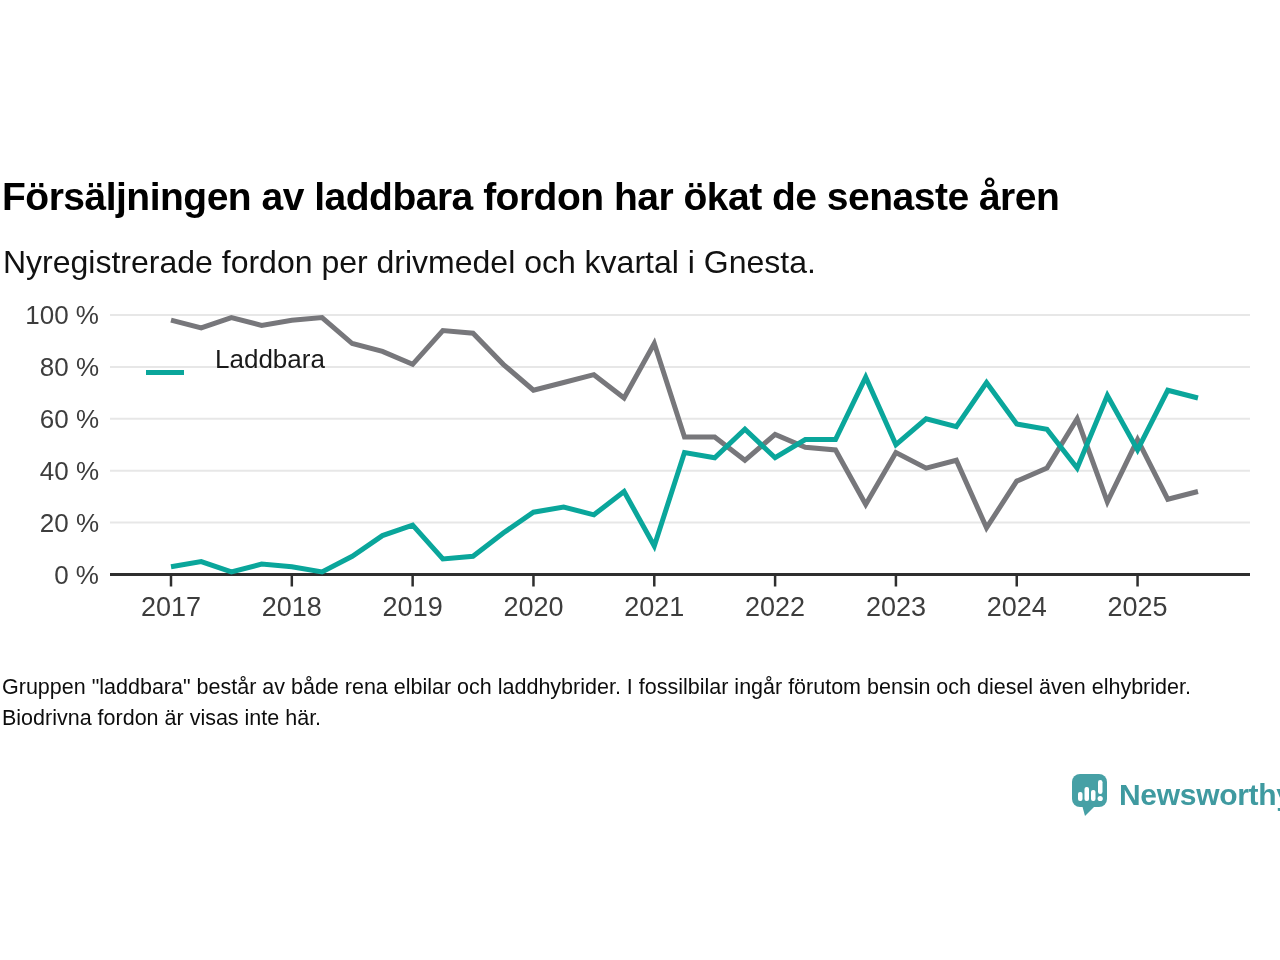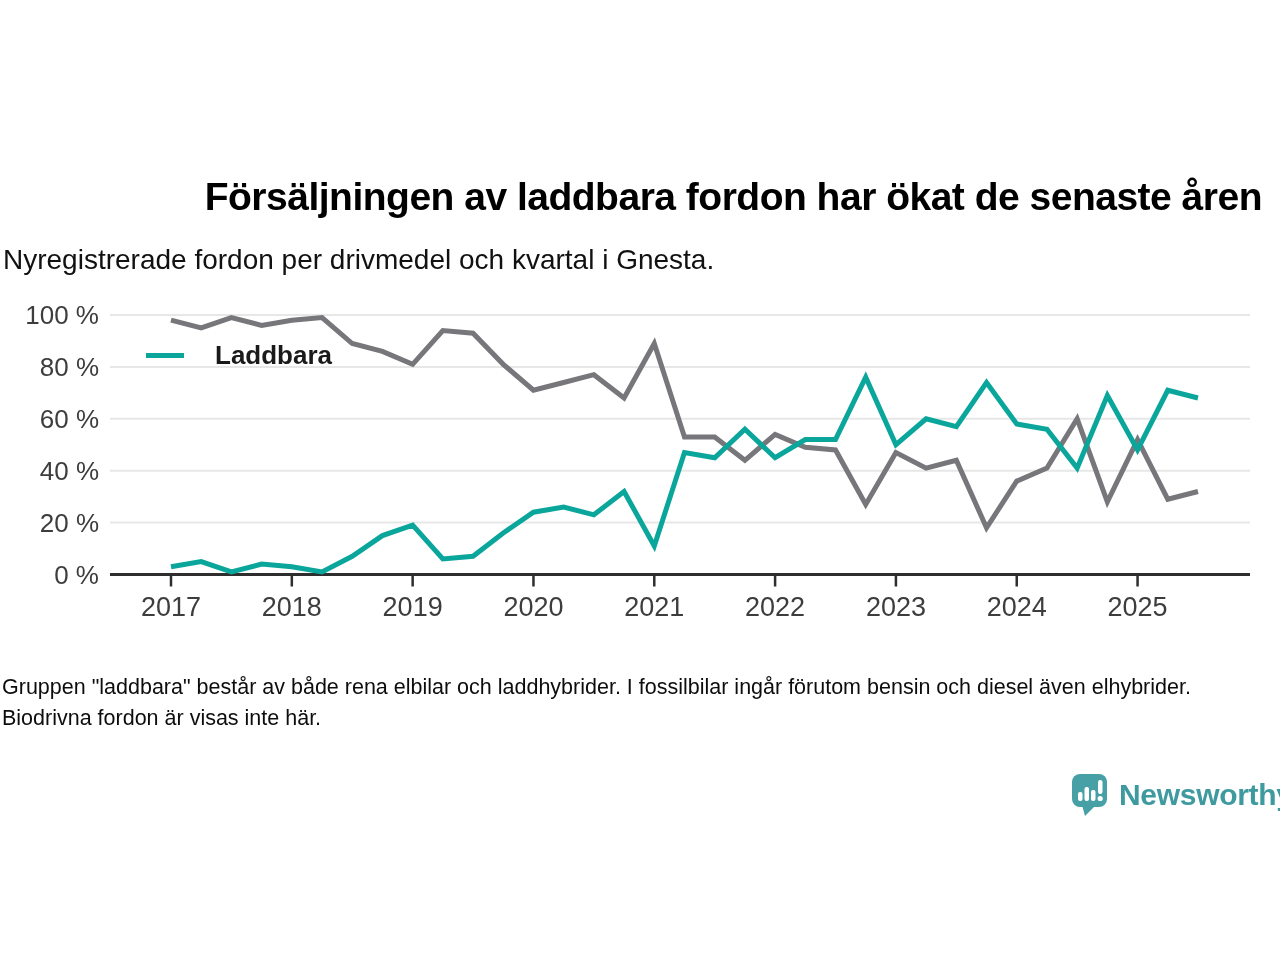--- a/index.html
+++ b/index.html
@@ -3,29 +3,29 @@
 <meta charset="utf-8">
 <style>
   html,body{margin:0;padding:0;}
   body{
     width:1280px;height:960px;position:relative;background:#ffffff;
     font-family:"Liberation Sans","DejaVu Sans",sans-serif;
     -webkit-font-smoothing:antialiased;
   }
   .page-title{
     position:absolute;left:2px;top:151px;width:1260px;
-    font-size:39px;font-weight:700;color:#000;letter-spacing:-0.5px;line-height:1.05;text-align:right;
+    font-size:39px;font-weight:700;color:#000;letter-spacing:-0.5px;line-height:1.05;
   }
   .page-subtitle{
     position:absolute;left:3px;top:244px;width:1200px;
-    font-size:28px;font-weight:400;color:#111;
+    font-size:32px;font-weight:400;color:#111;
   }
   #chart{position:absolute;left:0;top:0;}
   .legend{position:absolute;left:146px;top:336px;}
-  .legend-row{display:flex;align-items:center;height:39px;font-weight:bold;}
+  .legend-row{display:flex;align-items:flex-end;height:39px;}
   .legend-swatch{width:38px;height:5px;margin-right:31px;flex:0 0 auto;}
   .legend-label{font-size:26px;color:#1a1a1a;}
   .footnote{
     position:absolute;left:2px;top:672px;width:1210px;
     font-size:21.5px;line-height:1.45;color:#0d0d0d;
   }
   .brand{
     position:absolute;left:1071px;top:773px;display:flex;align-items:center;
   }
   .brand-text{font-size:30px;font-weight:700;letter-spacing:-0.3px;margin-left:10px;}

